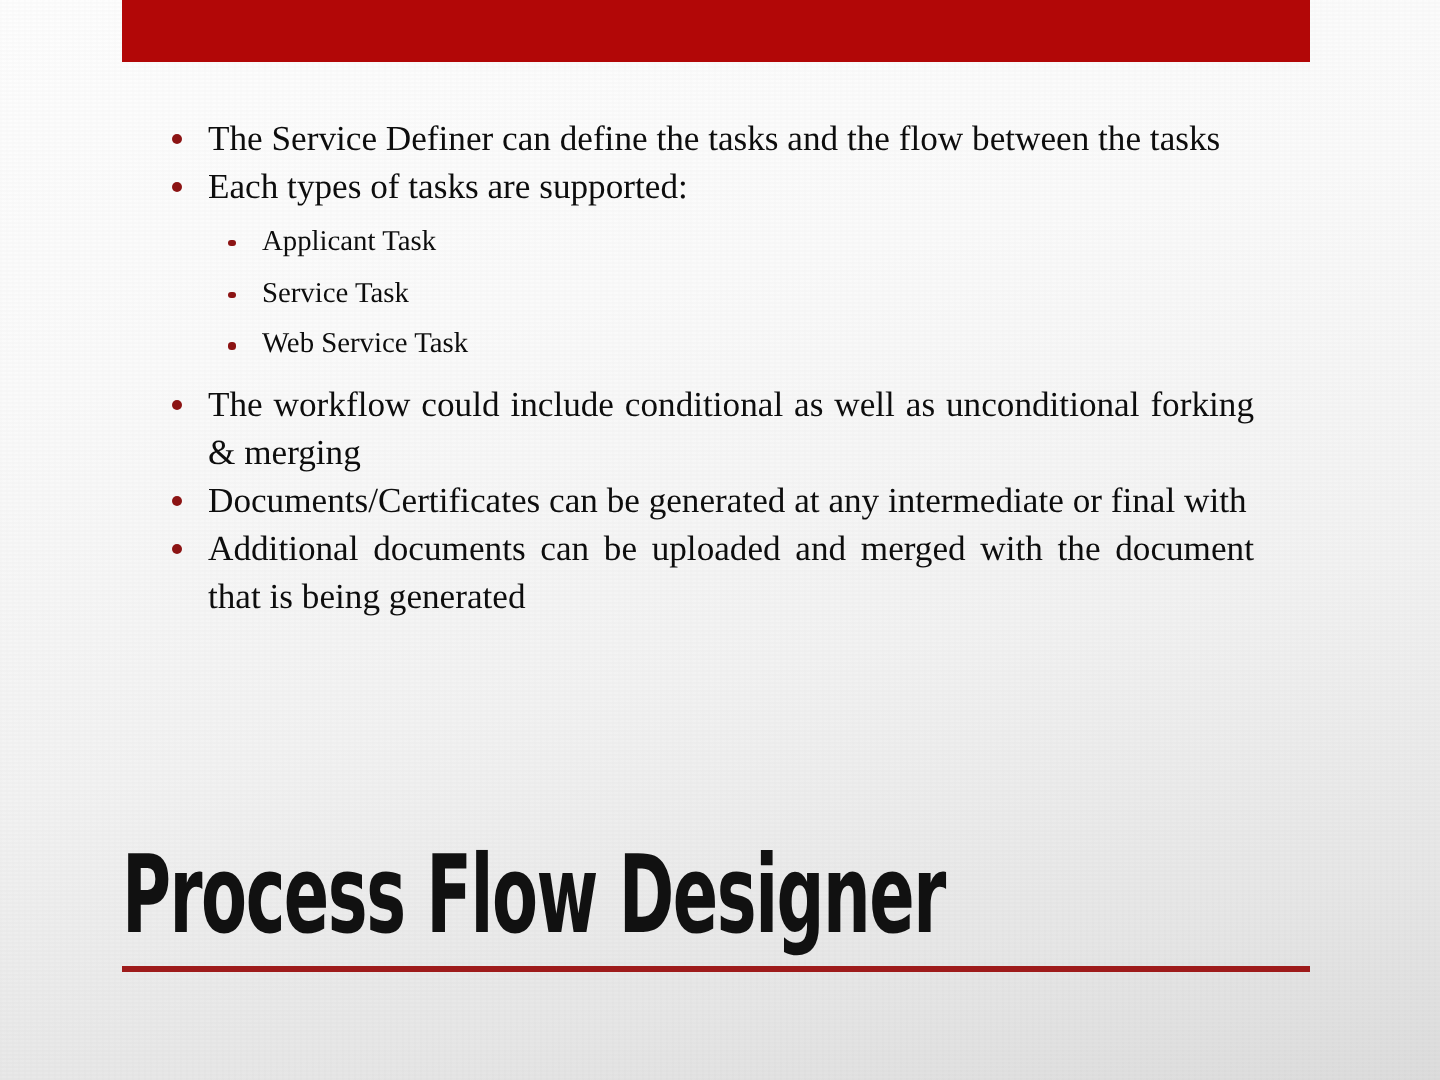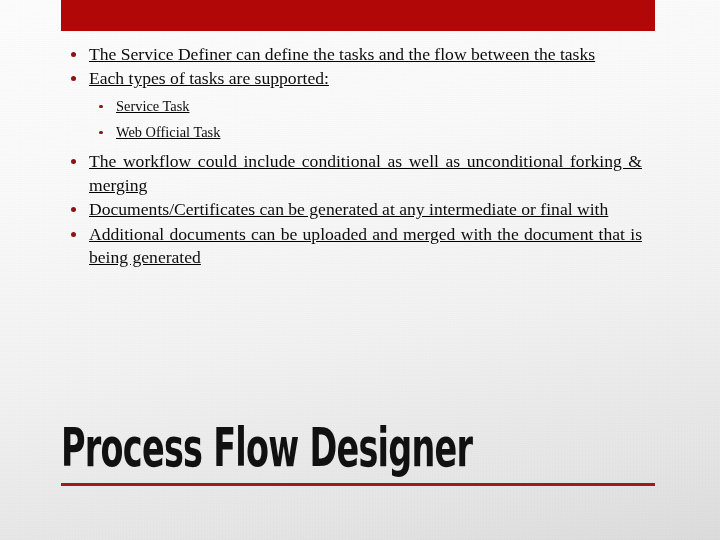--- a/index.html
+++ b/index.html
@@ -48,23 +48,22 @@
   
   .content {
     position: absolute;
     left: 61px;
     top: 42px;
     width: 582px;
   }
 
   ul.level1 {
     list-style: none;
-    margin: 1px;
-    padding: 0;
-    text-decoration: underline;
+    margin: 16px;
+    padding: 0;
   }
   ul.level1 > li {
     position: relative;
     padding-left: 27px;
     margin: 0 0 1px 0;
     font-size: 17.6px;
     line-height: 1.33;
     color: #0d0d0d;
     text-align: justify;
     text-justify: inter-word;
@@ -152,25 +151,29 @@
         <span class="bullet"></span>
         <span class="btxt">The Service Definer can define the tasks and the flow between the tasks</span>
       </li>
 
       <li class="nojust">
         <span class="bullet"></span>
         <span class="btxt">Each types of tasks are supported:</span>
         <ul class="level2">
           <li>
             <span class="bullet"></span>
+            <span>Applicant Task</span>
+          </li>
+          <li>
+            <span class="bullet"></span>
             <span>Service Task</span>
           </li>
           <li>
             <span class="bullet"></span>
-            <span>Web Official Task</span>
+            <span>Web Service Task</span>
           </li>
         </ul>
       </li>
 
       <li>
         <span class="bullet"></span>
         <span class="btxt">The workflow could include conditional as well as unconditional forking &amp; merging</span>
       </li>
 
 

